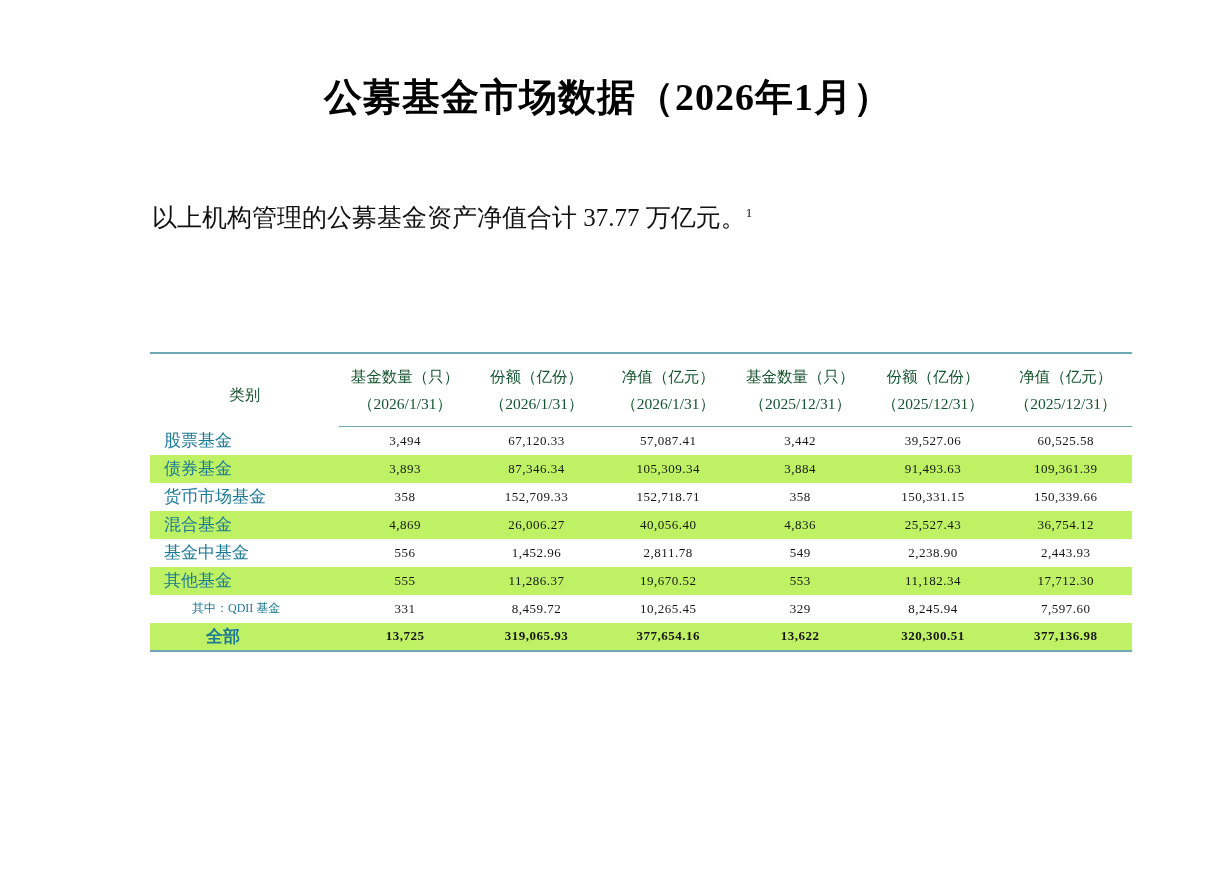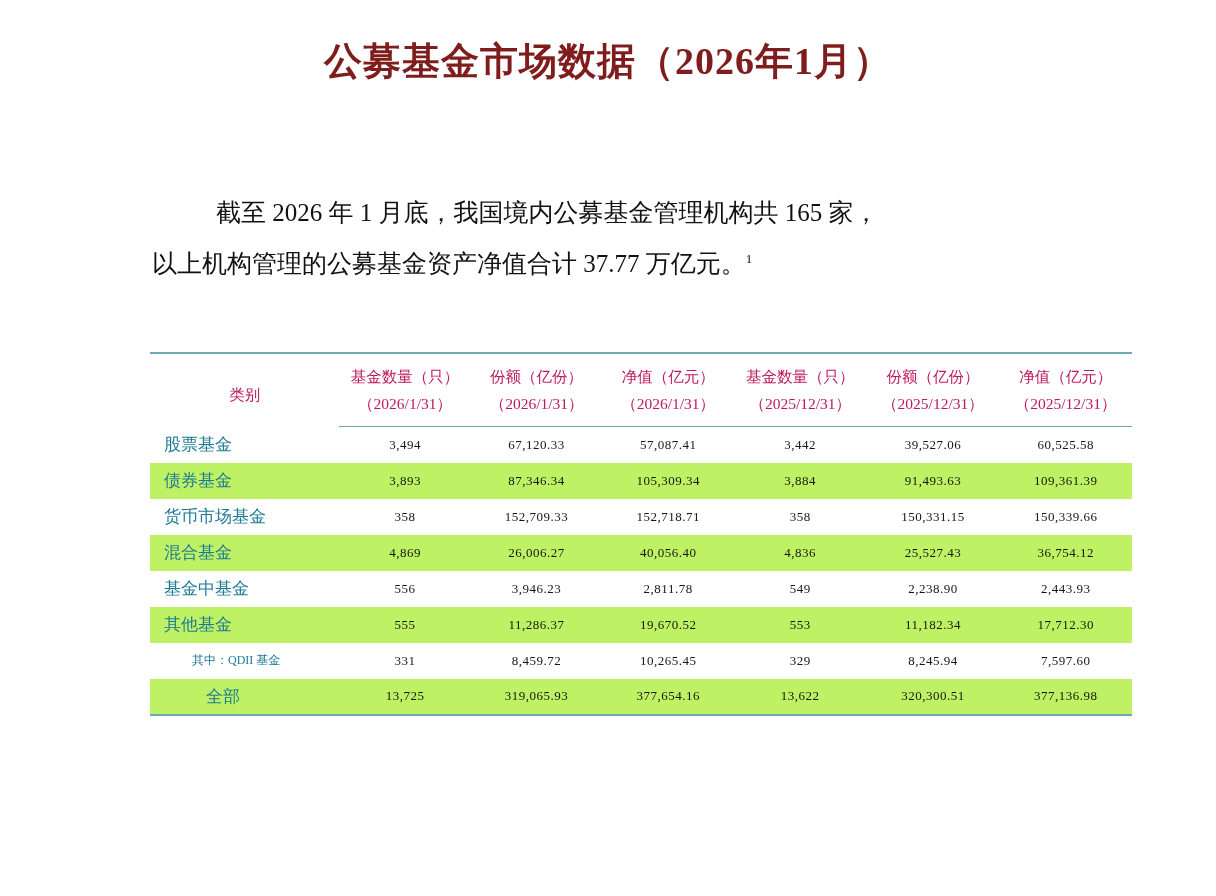--- a/index.html
+++ b/index.html
@@ -19,23 +19,23 @@
     width: 1216px;
     height: 896px;
     box-sizing: border-box;
   }
   .doc-title {
     text-align: center;
     font-family: "Liberation Serif", serif;
     font-size: 38px;
     font-weight: bold;
     letter-spacing: 1px;
-    color: #7f1d1d;
+    color: #000000;
     margin: 0;
-    padding-top: 36px;
+    padding-top: 72px;
   }
   .body-text {
     margin: 0;
     padding: 0;
     position: absolute;
     left: 152px;
     top: 190px;
     width: 920px;
     font-size: 25px;
     line-height: 46px;
@@ -57,21 +57,21 @@
     top: 352px;
     width: 982px;
   }
   table.fund-table {
     width: 982px;
     border-collapse: collapse;
     font-size: 16px;
     color: #1c1c1c;
   }
   table.fund-table thead th {
-    color: #be185d;
+    color: #14532d;
     font-weight: normal;
     font-size: 15.5px;
     padding: 0;
     line-height: 21px;
     text-align: center;
     vertical-align: middle;
   }
   thead tr.head-row-1 th {
     padding-top: 12px;
     padding-bottom: 3px;
@@ -103,49 +103,48 @@
     font-size: 17px;
   }
   td.num {
     text-align: center;
     font-size: 13px;
     font-family: "Liberation Serif", serif;
     letter-spacing: 0.5px;
     color: #161616;
   }
   tbody tr {
-    height: 36px;
+    height: 28px;
   }
   tbody tr.zebra {
     background: #bef264;
   }
   tbody tr.sub-row td.cat-col {
     padding-left: 42px;
     font-size: 12px;
   }
   tbody tr.total-row td {
-    font-weight: normal;
+    font-weight: bold;
     margin-left: 28px;
   }
   tbody tr.total-row td.cat-col {
     padding-left: 56px;
   }
   .colgroup-col {
     width: 138px;
   }
 </style>
 </head>
 <body>
 
 <div class="page">
 
   <h1 class="doc-title">公募基金市场数据（2026年1月）</h1>
 
   <div class="body-text">
-    <div><span class="indent"></span><span>截至 2026 年 1 月底，我国境内公募基金管理机构共 165 家，</span></div>
     <div><span>以上机构管理的公募基金资产净值合计 37.77 万亿元。</span><span class="footnote-mark">1</span></div>
   </div>
 
   <div class="table-wrap">
     <table class="fund-table">
       <colgroup>
         <col style="width:152px">
         <col class="colgroup-col">
         <col class="colgroup-col">
         <col class="colgroup-col">
@@ -210,21 +209,21 @@
           <td class="num">26,006.27</td>
           <td class="num">40,056.40</td>
           <td class="num">4,836</td>
           <td class="num">25,527.43</td>
           <td class="num">36,754.12</td>
         </tr>
 
         <tr>
           <td class="cat-col">基金中基金</td>
           <td class="num">556</td>
-          <td class="num">3,946.23</td>
+          <td class="num">1,452.96</td>
           <td class="num">2,811.78</td>
           <td class="num">549</td>
           <td class="num">2,238.90</td>
           <td class="num">2,443.93</td>
         </tr>
 
         <tr class="zebra">
           <td class="cat-col">其他基金</td>
           <td class="num">555</td>
           <td class="num">11,286.37</td>

